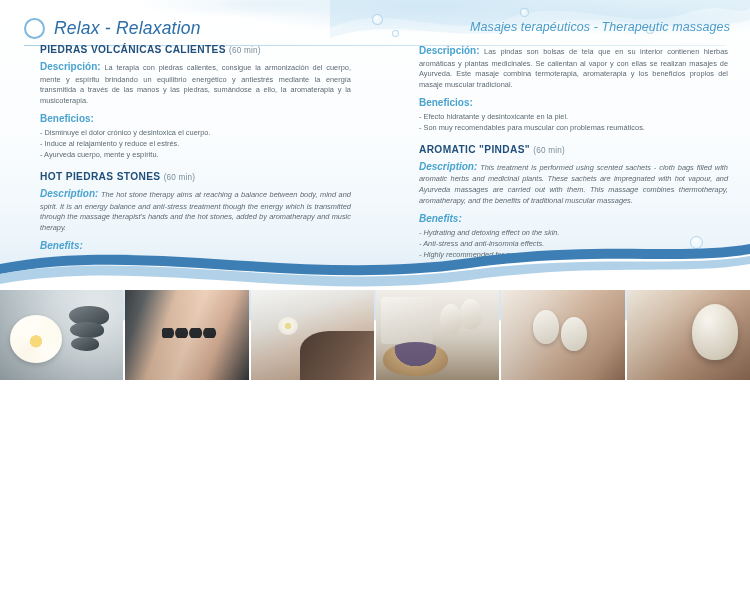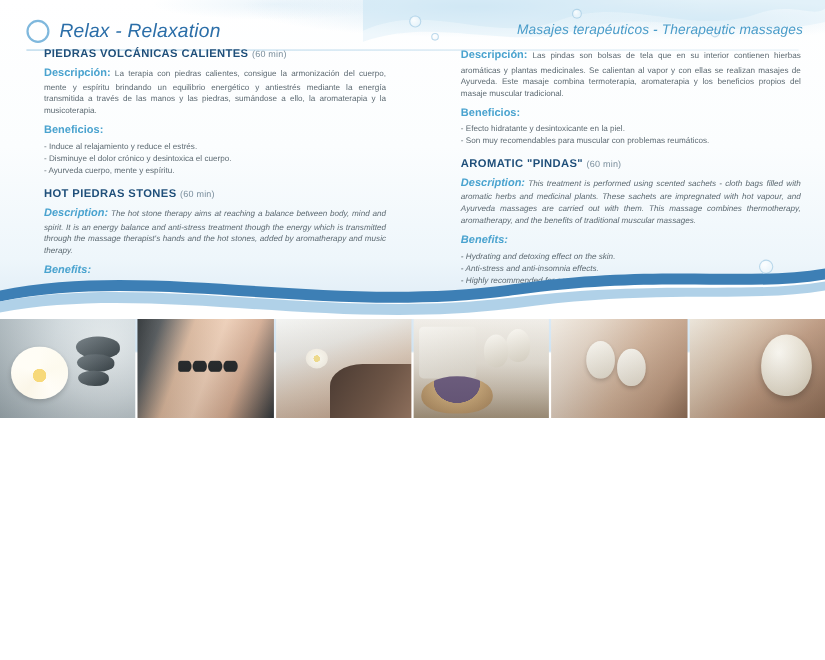--- a/index.html
+++ b/index.html
@@ -325,22 +325,22 @@
           <span>PIEDRAS VOLCÁNICAS CALIENTES</span>
           <span class="svc-dur">(60 min)</span>
         </h2>
         <p class="para">
           <span class="lbl">Descripción:</span>
           <span>La terapia con piedras calientes, consigue la armonización del cuerpo, mente y espíritu brindando un equilibrio energético y antiestrés mediante la energía transmitida a través de las manos y las piedras, sumándose a ello, la aromaterapia y la musicoterapia.</span>
         </p>
         <div class="lbl">Beneficios:</div>
         <div class="spacer-sm"></div>
         <ul class="bullets">
+          <li>- Disminuye el dolor crónico y desintoxica el cuerpo.</li>
           <li>- Induce al relajamiento y reduce el estrés.</li>
-          <li>- Disminuye el dolor crónico y desintoxica el cuerpo.</li>
           <li>- Ayurveda cuerpo, mente y espíritu.</li>
         </ul>
       </div>
 
       <div class="block">
         <h2 class="svc-title en">
           <span>HOT PIEDRAS STONES</span>
           <span class="svc-dur">(60 min)</span>
         </h2>
         <p class="para it">

